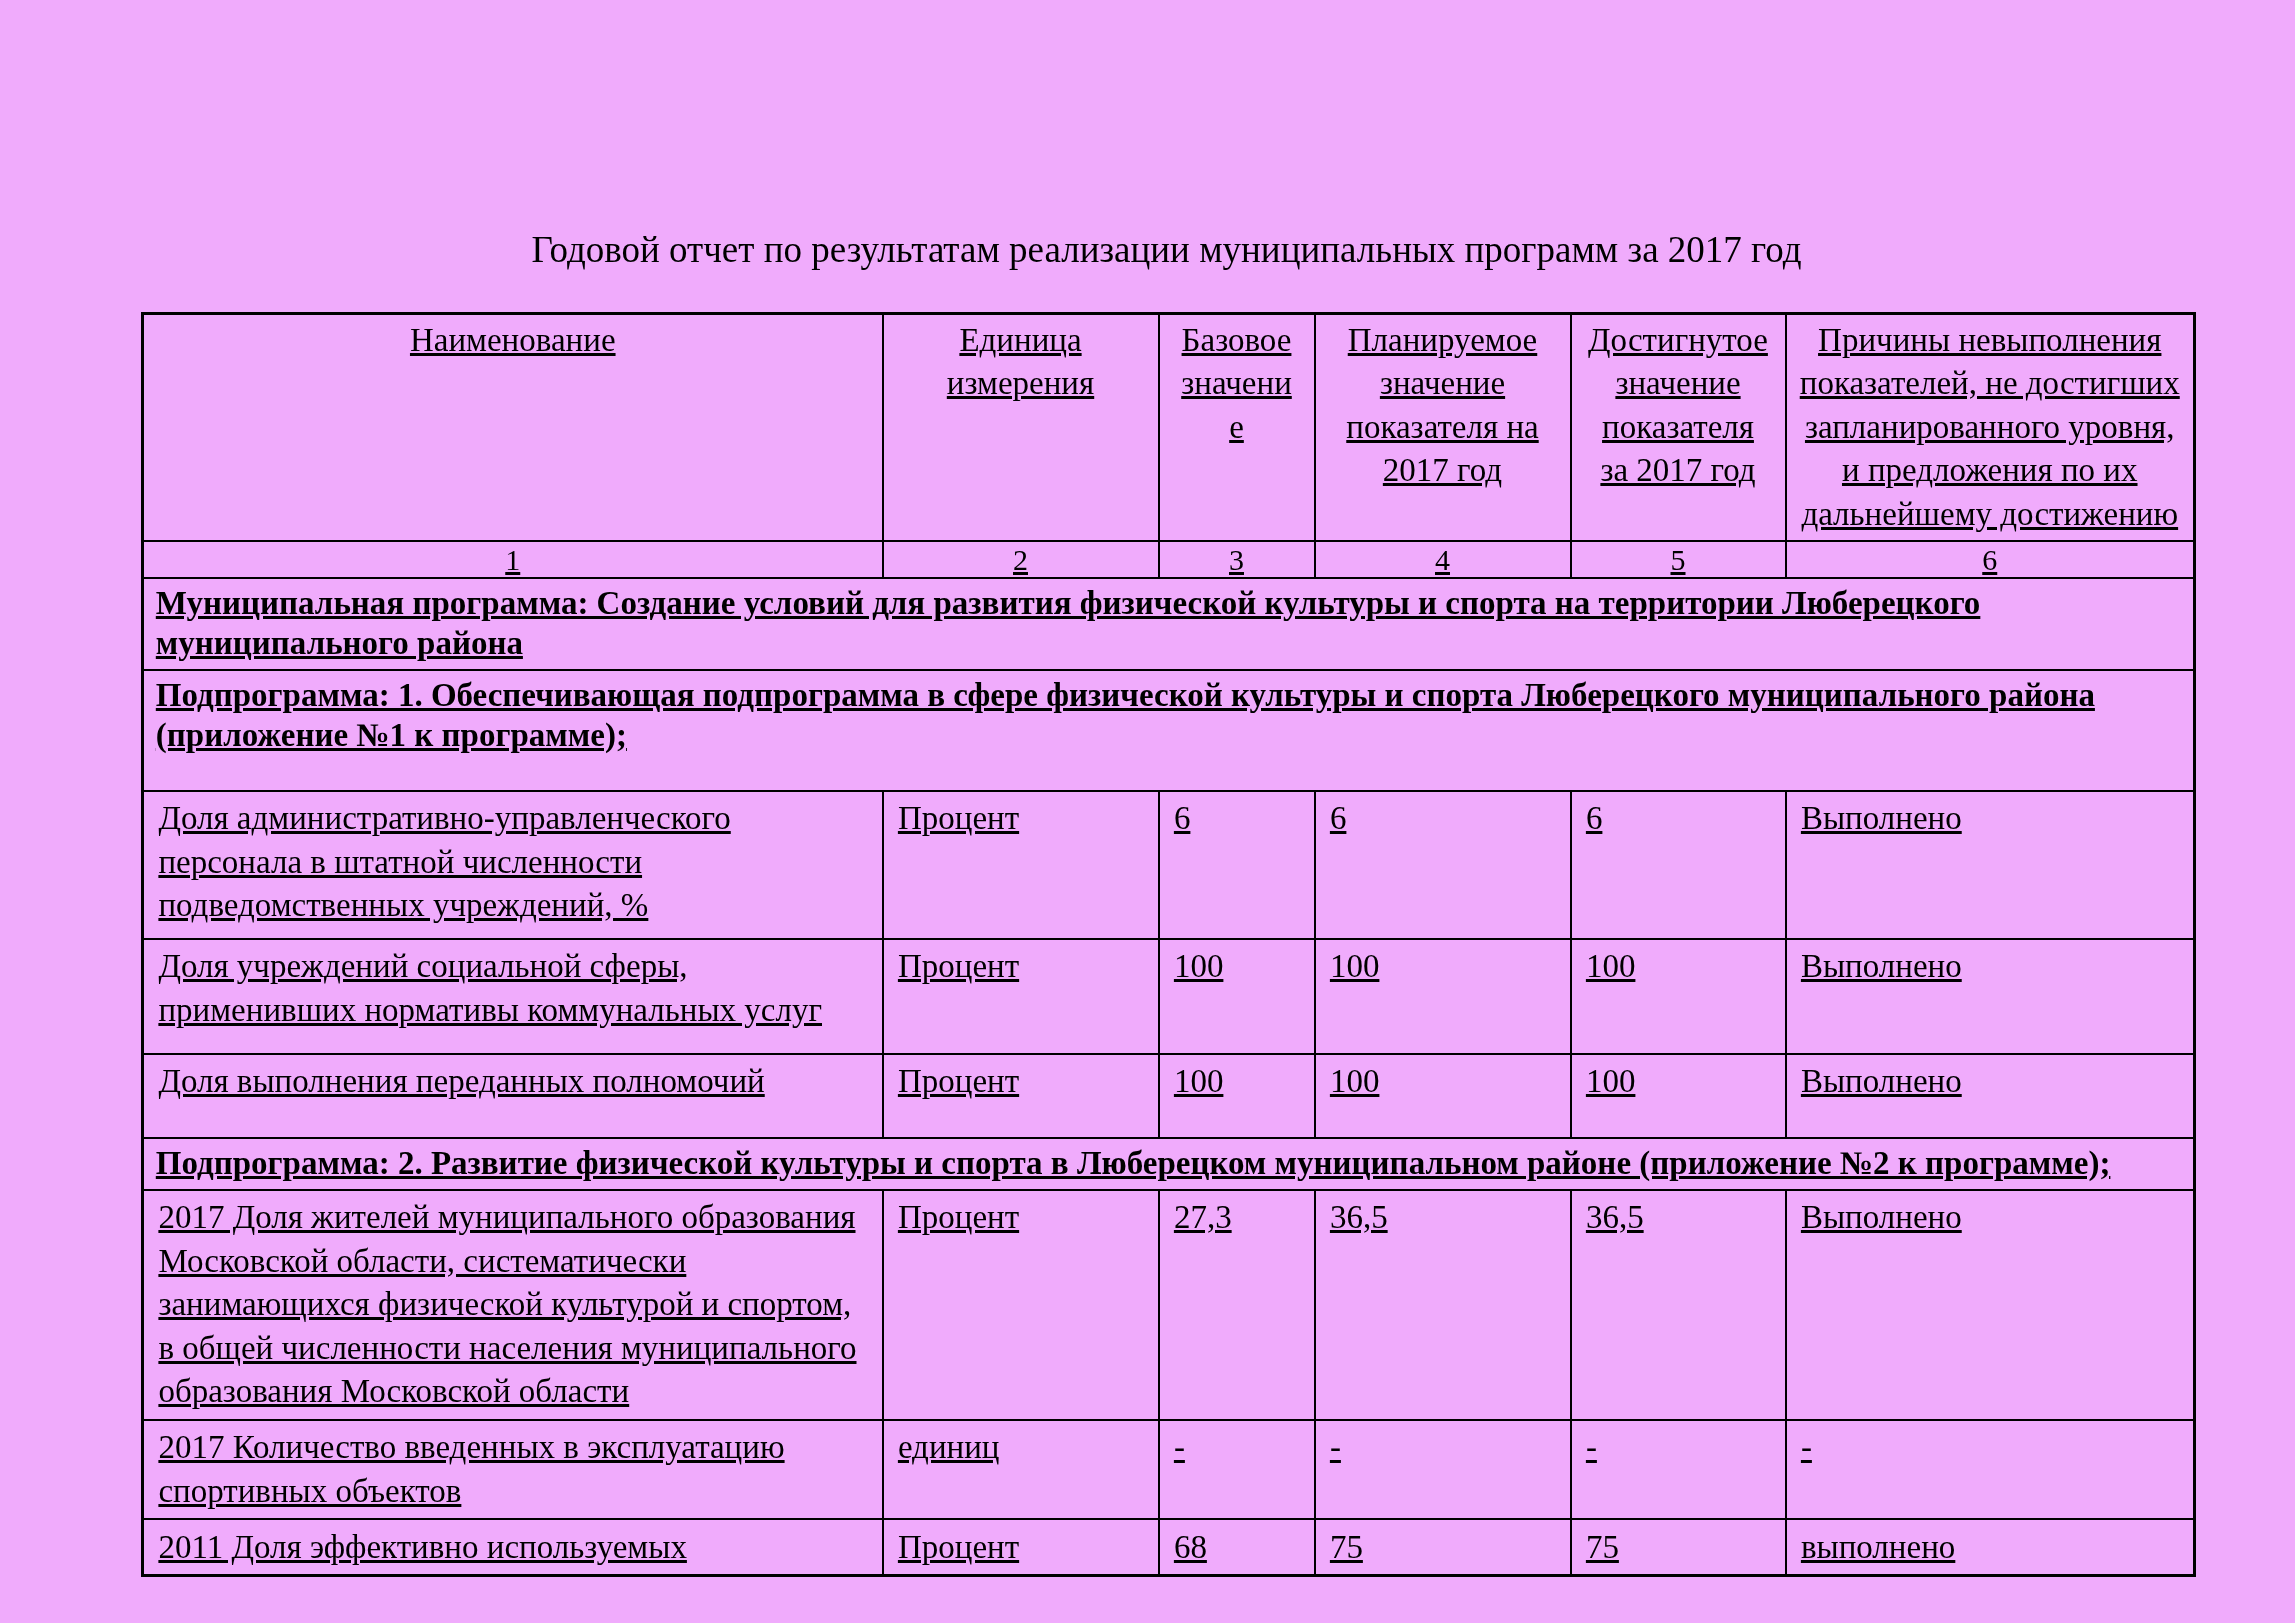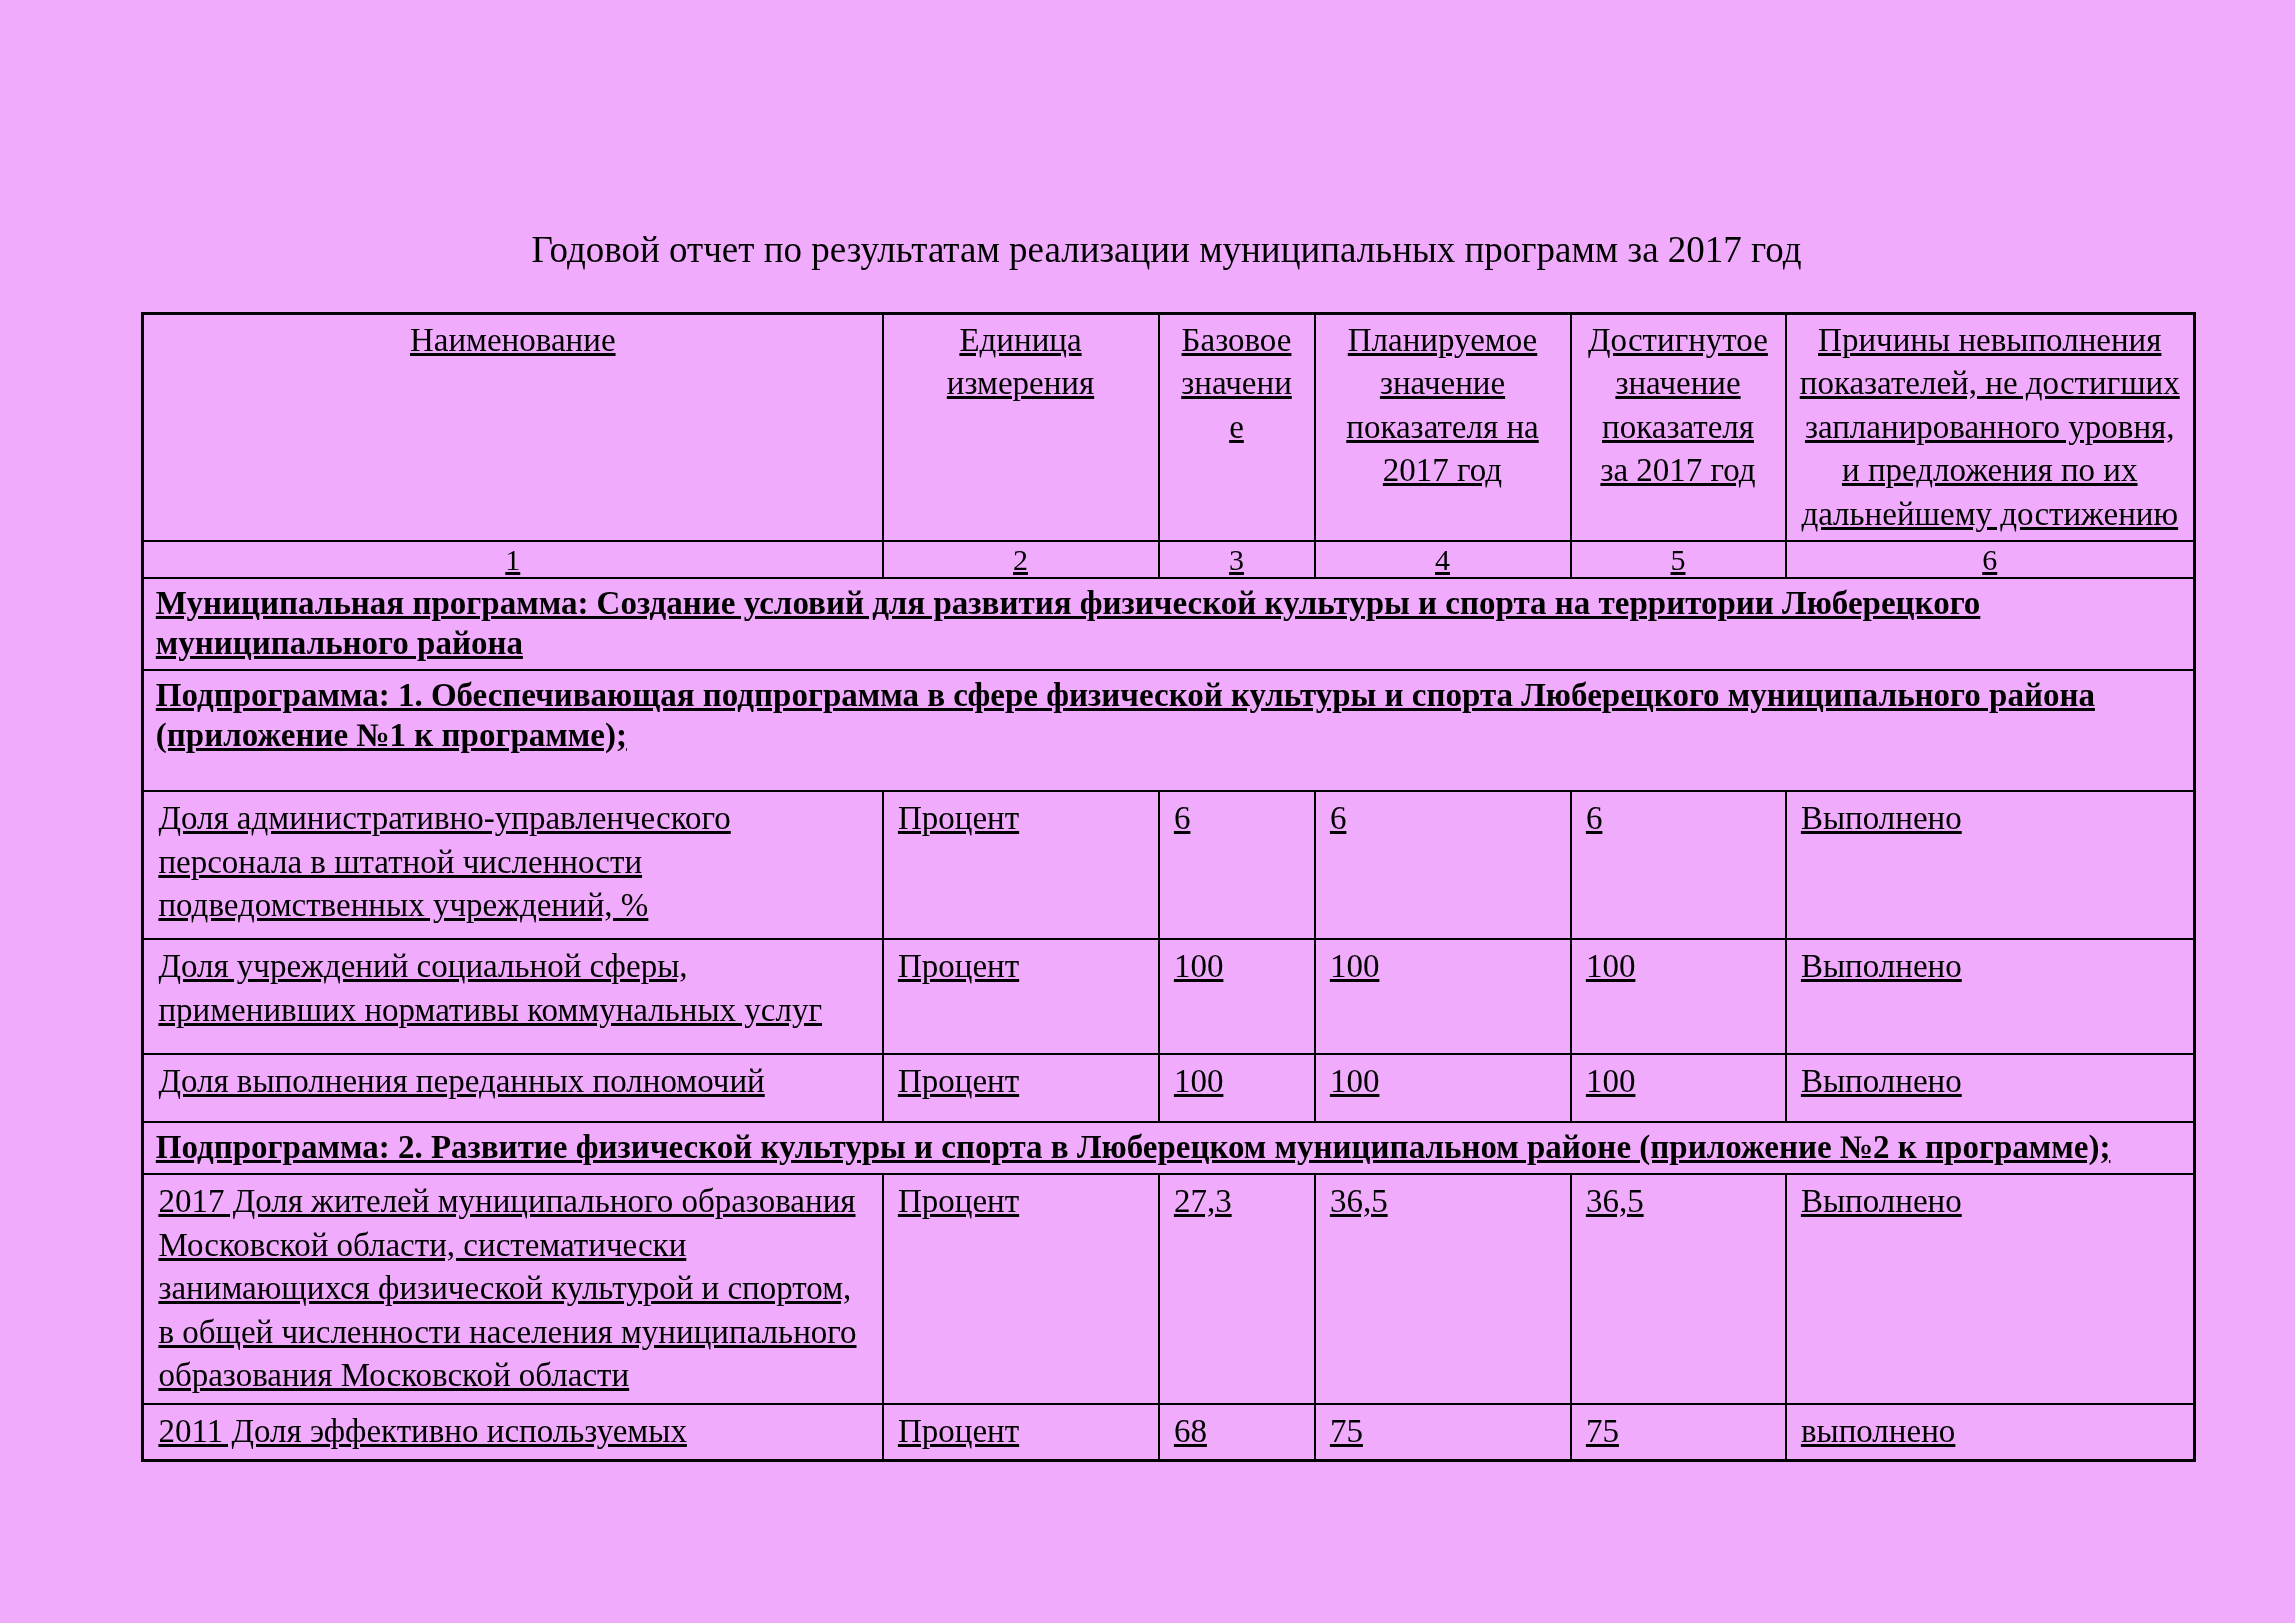--- a/index.html
+++ b/index.html
@@ -132,21 +132,21 @@
       </tr>
       <tr style="height:115px;">
         <td>Доля учреждений социальной сферы,
 применивших нормативы коммунальных услуг</td>
         <td>Процент</td>
         <td>100</td>
         <td>100</td>
         <td>100</td>
         <td>Выполнено</td>
       </tr>
-      <tr style="height:68px;">
+      <tr style="height:84px;">
         <td>Доля выполнения переданных полномочий</td>
         <td>Процент</td>
         <td>100</td>
         <td>100</td>
         <td>100</td>
         <td>Выполнено</td>
       </tr>
       <tr class="band-row" style="height:52px;">
         <td colspan="6">Подпрограмма: 2. Развитие физической культуры и спорта в Люберецком муниципальном районе (приложение №2 к программе);</td>
       </tr>
@@ -155,20 +155,29 @@
 Московской области, систематически
 занимающихся физической культурой и спортом,
 в общей численности населения муниципального
 образования Московской области</td>
         <td>Процент</td>
         <td>27,3</td>
         <td>36,5</td>
         <td>36,5</td>
         <td>Выполнено</td>
       </tr>
+      <tr style="height:84px;">
+        <td>2017 Количество введенных в эксплуатацию
+спортивных объектов</td>
+        <td>единиц</td>
+        <td>-</td>
+        <td>-</td>
+        <td>-</td>
+        <td>-</td>
+      </tr>
       <tr style="height:45px;">
         <td>2011 Доля эффективно используемых</td>
         <td>Процент</td>
         <td>68</td>
         <td>75</td>
         <td>75</td>
         <td>выполнено</td>
       </tr>
     </tbody>
   </table>

